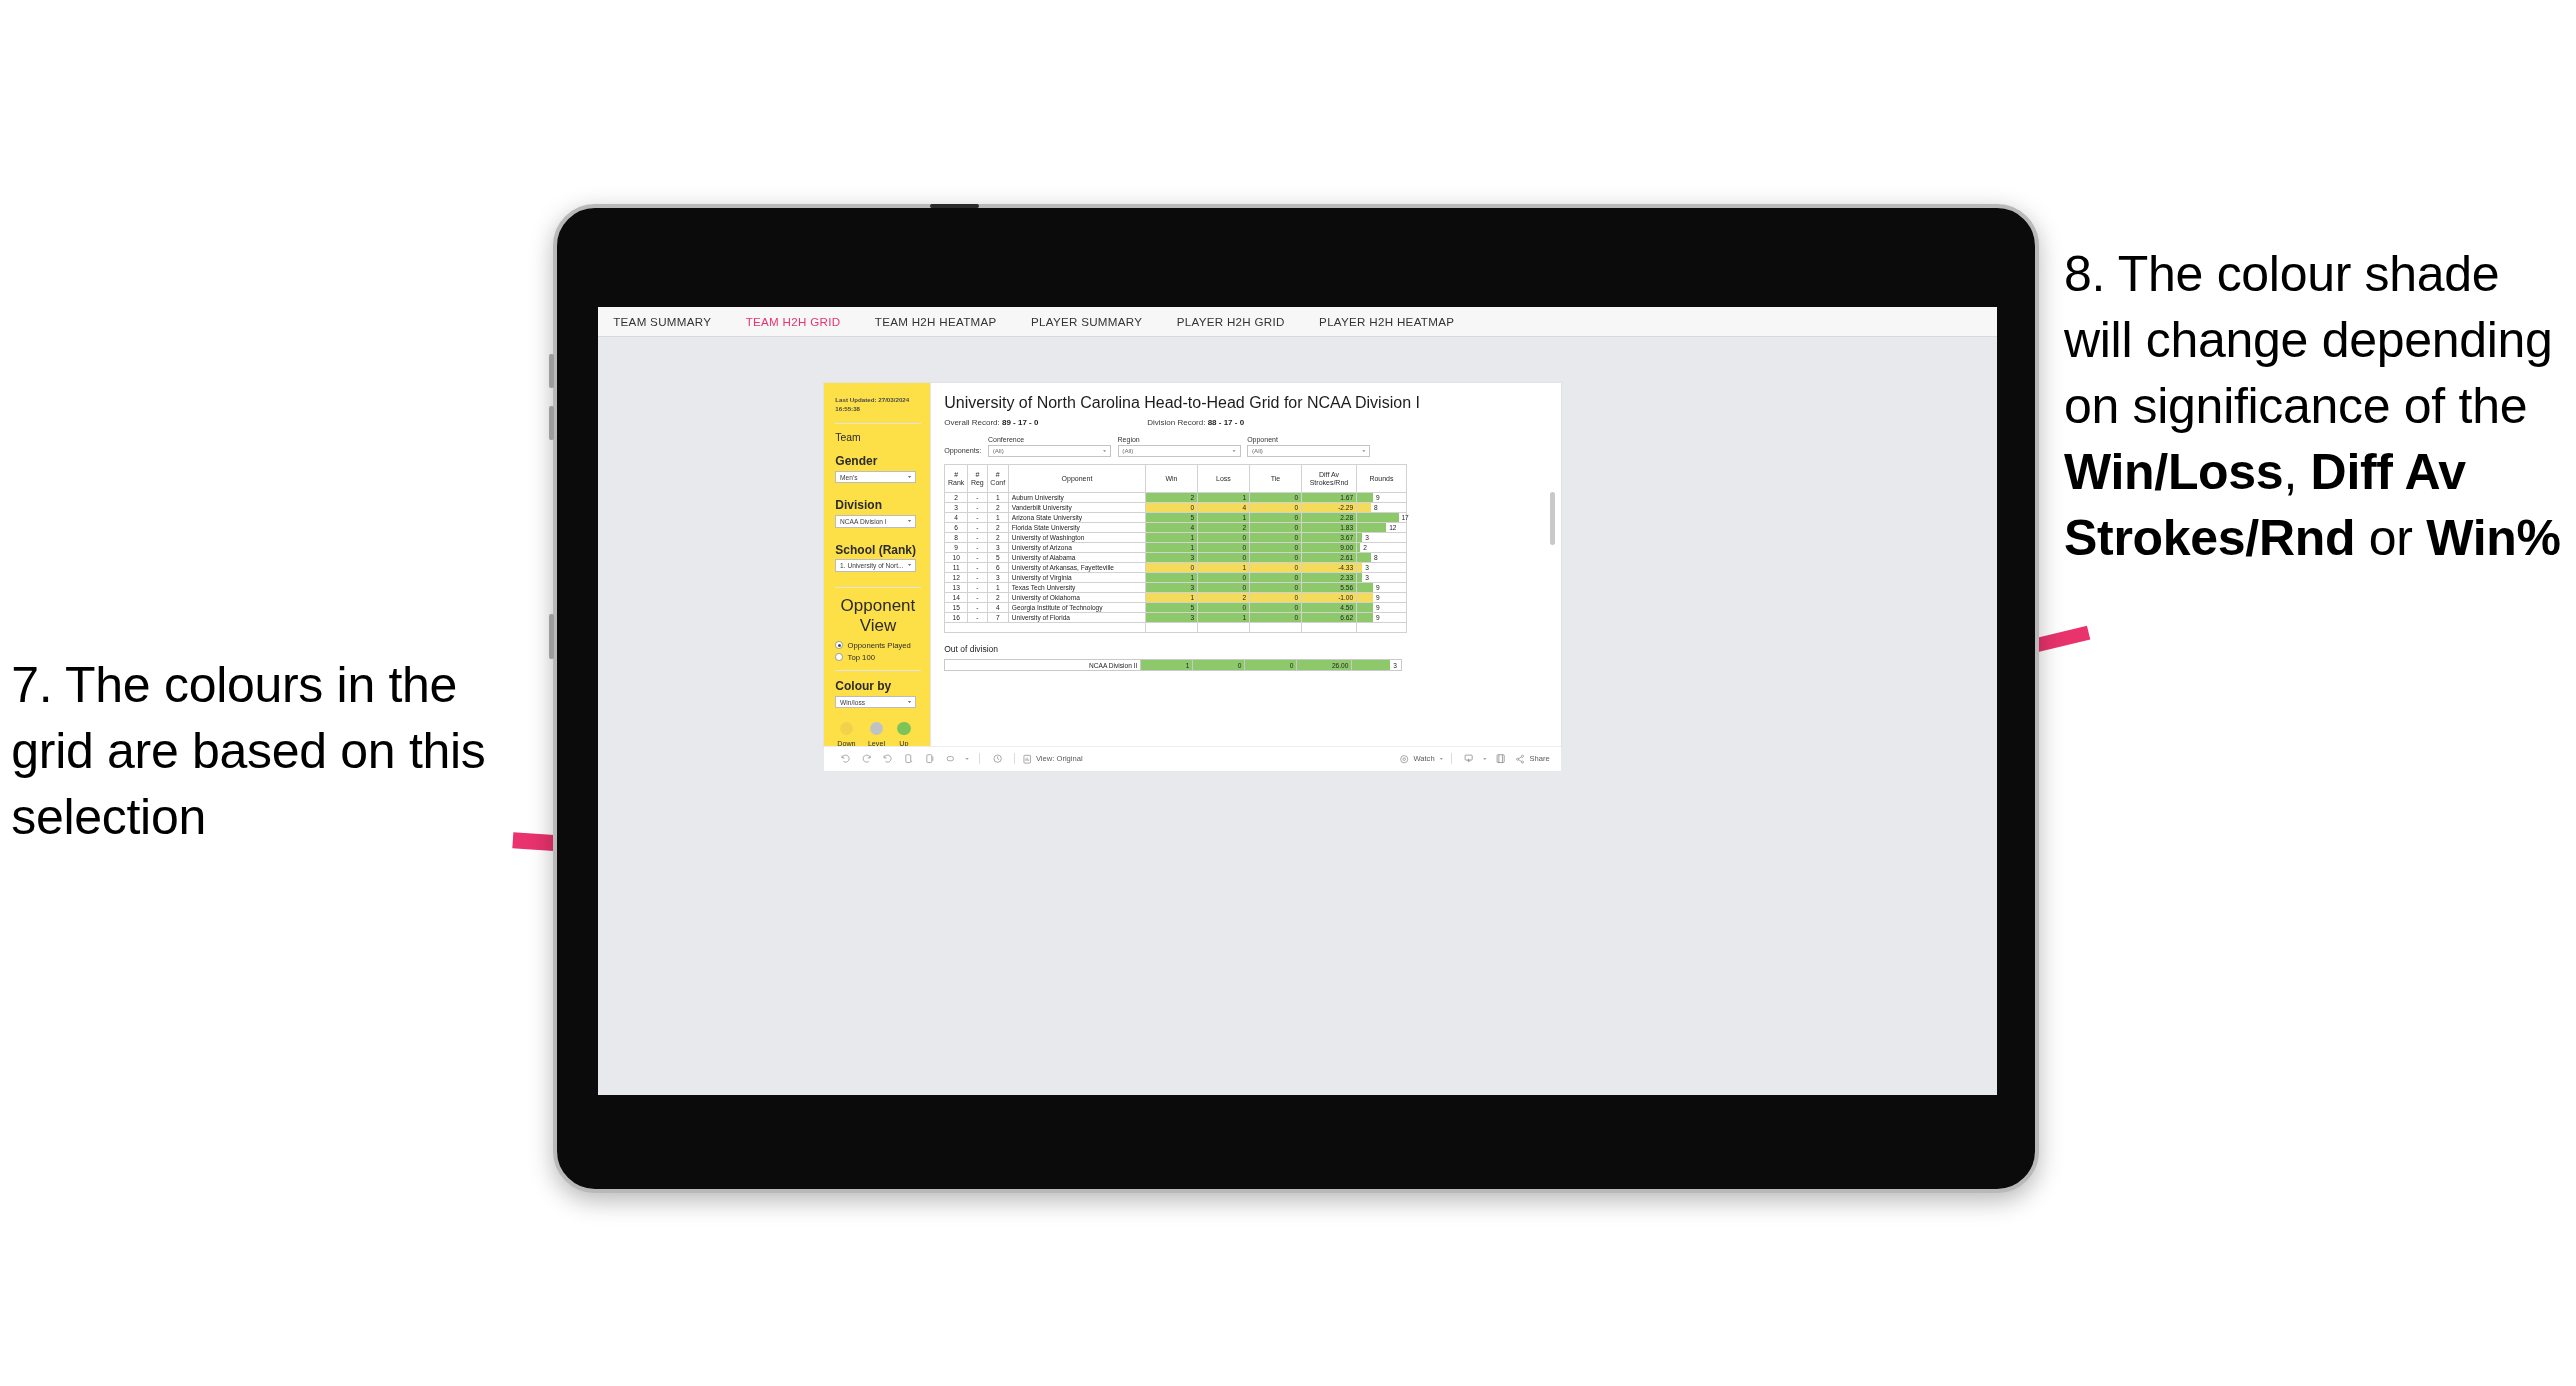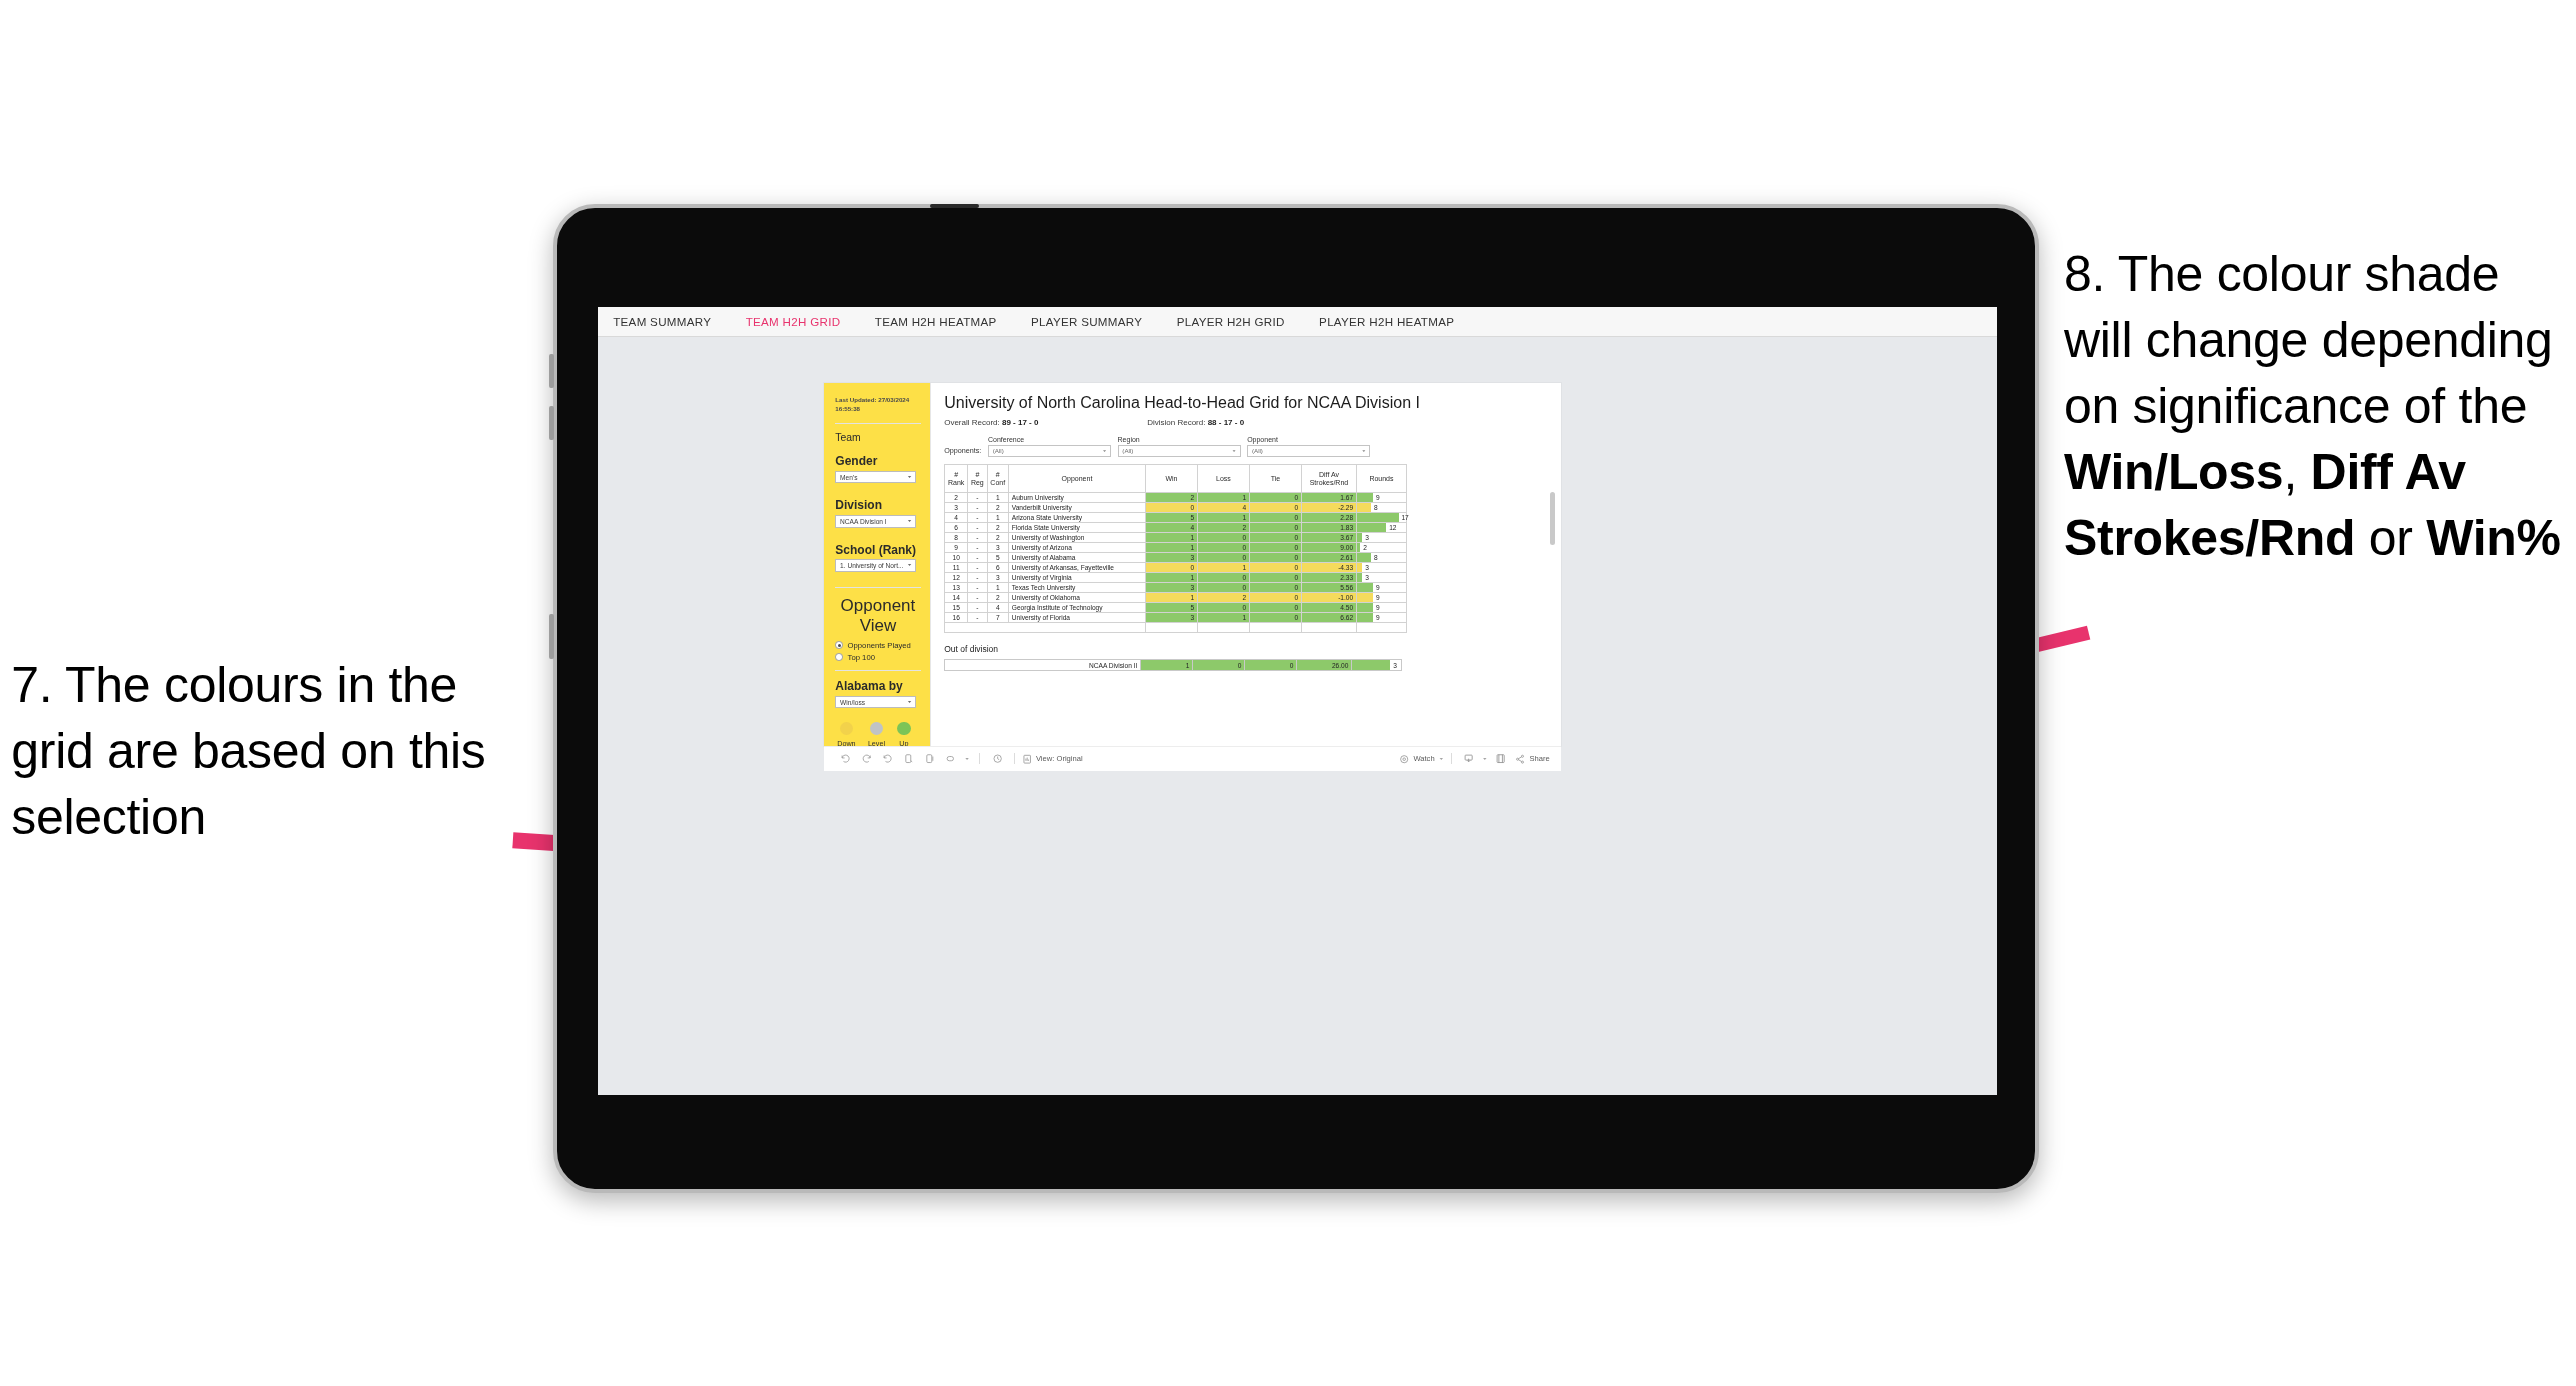--- a/index.html
+++ b/index.html
@@ -263,21 +263,21 @@
             <span class="radio on"></span>
             <span>Opponents Played</span>
           </div>
           <div class="radio-row">
             <span class="radio"></span>
             <span>Top 100</span>
           </div>
 
           <div class="hr"></div>
 
-          <div class="fld-label">Alabama by</div>
+          <div class="fld-label">Colour by</div>
           <div class="select" style="margin-bottom:5.7px;">
             <span>Win/loss</span>
             <span class="caret">▼</span>
           </div>
 
           <div class="legend">
             <div class="legend-item">
               <span class="dot" style="background:#f2d24b"></span>
               <span class="legend-lbl">Down</span>
             </div>

